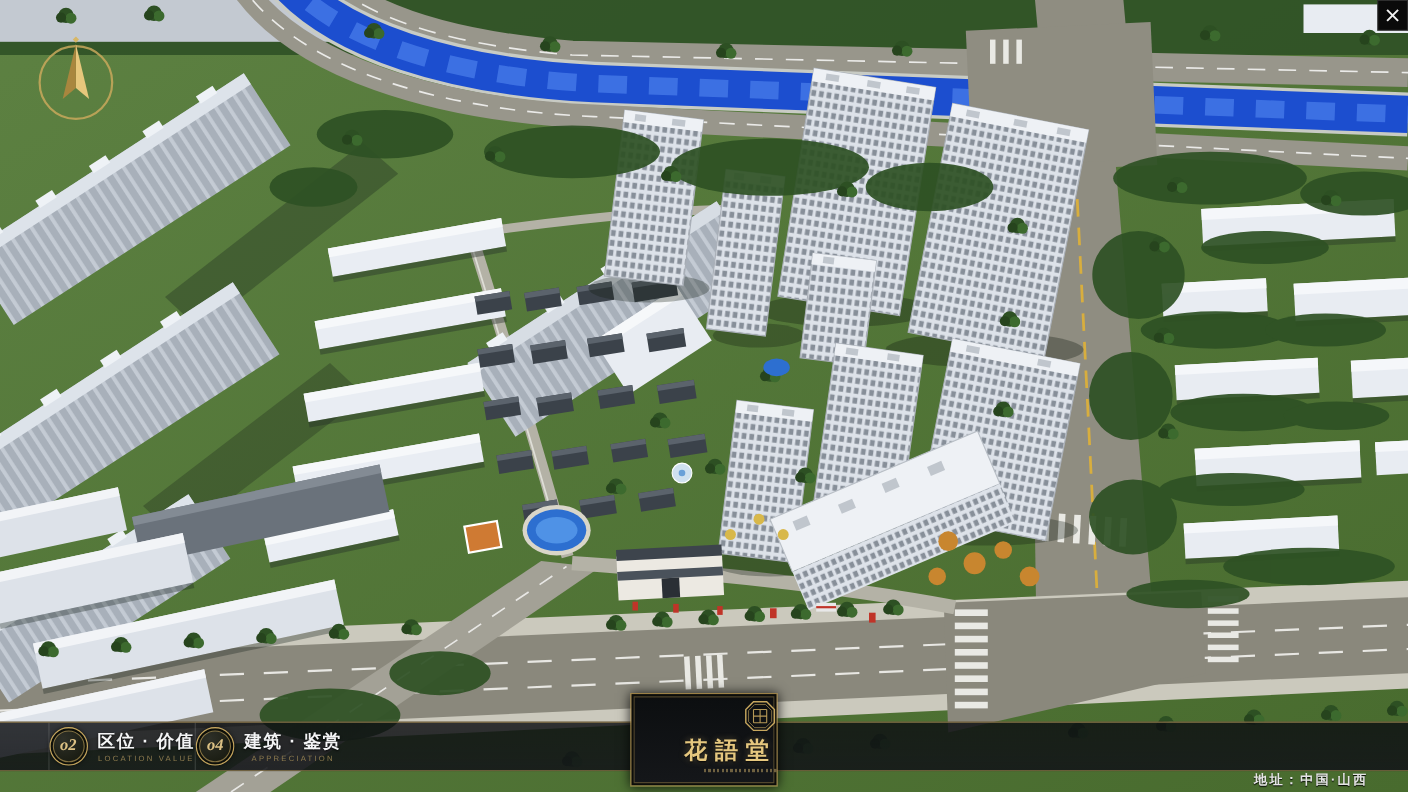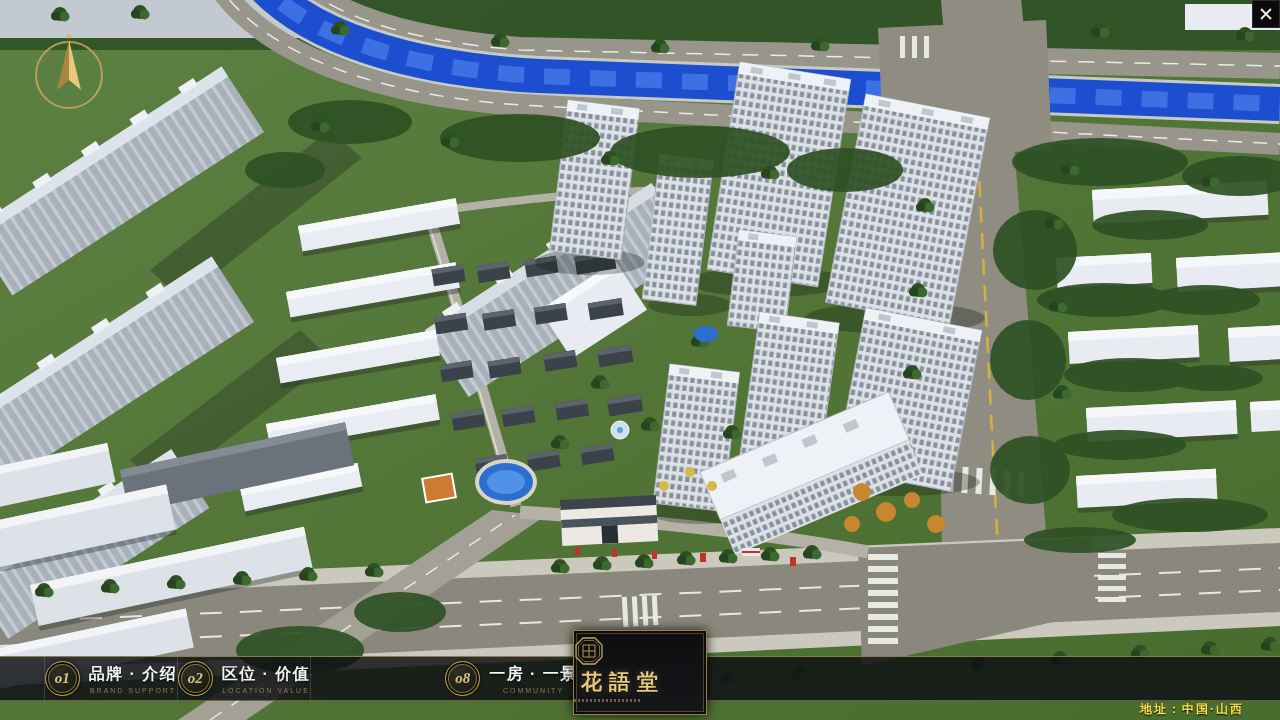--- a/index.html
+++ b/index.html
@@ -31,29 +31,29 @@
       color:#dcc184;font:italic 700 15px "Liberation Serif",serif;letter-spacing:0;}
   .nav-text{display:flex;flex-direction:column;align-items:center;}
   .zh{font-size:16px;font-weight:700;color:#f3f4f5;letter-spacing:1.5px;white-space:nowrap;
       text-shadow:0 1px 2px rgba(0,0,0,.9);}
   .en{margin-top:2px;font-size:7px;letter-spacing:2px;color:#8f7c4f;white-space:nowrap;
       text-transform:uppercase;}
   
   .logo-panel{position:absolute;left:573px;top:630px;width:134px;height:85px;
       background:linear-gradient(180deg,#0c0e10,#15171a);
       border:1px solid #9c8147;box-shadow:inset 0 0 0 2px #0b0c0a,inset 0 0 0 3px rgba(156,129,71,.45),0 0 10px rgba(0,0,0,.8);
-      box-sizing:border-box;display:flex;flex-direction:column;align-items:flex-start;cursor:pointer;}
+      box-sizing:border-box;display:flex;flex-direction:column;align-items:flex-end;cursor:pointer;}
   .logo-title{margin-top:2px;font-family:"Liberation Serif",serif;font-weight:700;font-size:21px;
       color:#e6c87f;letter-spacing:7px;text-indent:7px;text-shadow:0 1px 2px #000,0 0 6px rgba(230,200,127,.35);
       white-space:nowrap;}
   .logo-caption{margin-top:3px;width:66px;height:3px;opacity:.75;
       background:repeating-linear-gradient(90deg,#8d7a4e 0 2px,transparent 2px 4px);}
   
   .address{position:absolute;right:36px;top:701px;font-size:12px;font-weight:700;
-      color:#fde047;letter-spacing:2px;text-shadow:0 1px 1px #000;}
+      color:#e5e5e5;letter-spacing:2px;text-shadow:0 1px 1px #000;}
 </style>
 </head>
 <body>
 
 <div id="app">
 
   <div style="position:absolute;inset:0;">
   <svg id="scene" viewBox="0 0 1280 720" width="1280" height="720">
     <defs>
       <linearGradient id="grass" x1="0" y1="0" x2="1" y2="1">
@@ -521,43 +521,36 @@
   <div class="close-btn">
     <svg width="14" height="14" viewBox="0 0 14 14">
       <path d="M2,2 L12,12 M12,2 L2,12" stroke="#f2f2f2" stroke-width="1.8"></path>
     </svg>
   </div>
 
   <nav class="navbar">
     <div class="nav-spacer-l"></div>
 
     <div class="nav-item">
-      <span class="badge">o1</span>
-      <span class="nav-text">
-          <span class="zh">品牌 · 介绍</span>
-      <span class="en">BRAND SUPPORT</span>
-        </span>
-    </div>
-    <div class="nav-item">
       <span class="badge">o2</span>
       <span class="nav-text">
           <span class="zh">区位 · 价值</span>
       <span class="en">LOCATION VALUE</span>
         </span>
     </div>
-
-    <div class="nav-gap"></div>
-
     <div class="nav-item no-sep">
-      <span class="badge">o8</span>
+      <span class="badge">o4</span>
       <span class="nav-text">
-          <span class="zh">一房 · 一景</span>
-      <span class="en">COMMUNITY</span>
+          <span class="zh">建筑 · 鉴赏</span>
+      <span class="en">APPRECIATION</span>
         </span>
     </div>
+
+    <div class="nav-gap"></div>
+
 
     <div class="nav-spacer-r"></div>
   </nav>
 
   <div class="logo-panel">
     <svg width="30" height="30" viewBox="0 0 30 30" style="margin-top:5px;">
       <polygon points="9,2 21,2 28,9 28,21 21,28 9,28 2,21 2,9" fill="none" stroke="#c7a75e" stroke-width="1.3"></polygon>
       <polygon points="10,4.5 20,4.5 25.5,10 25.5,20 20,25.5 10,25.5 4.5,20 4.5,10" fill="none" stroke="#c7a75e" stroke-width=".7" opacity=".8"></polygon>
       <g stroke="#c7a75e" stroke-width="1" opacity=".9">
         <path d="M9,9 h12 M9,15 h12 M9,21 h12 M9,9 v12 M15,9 v12 M21,9 v12"></path>

